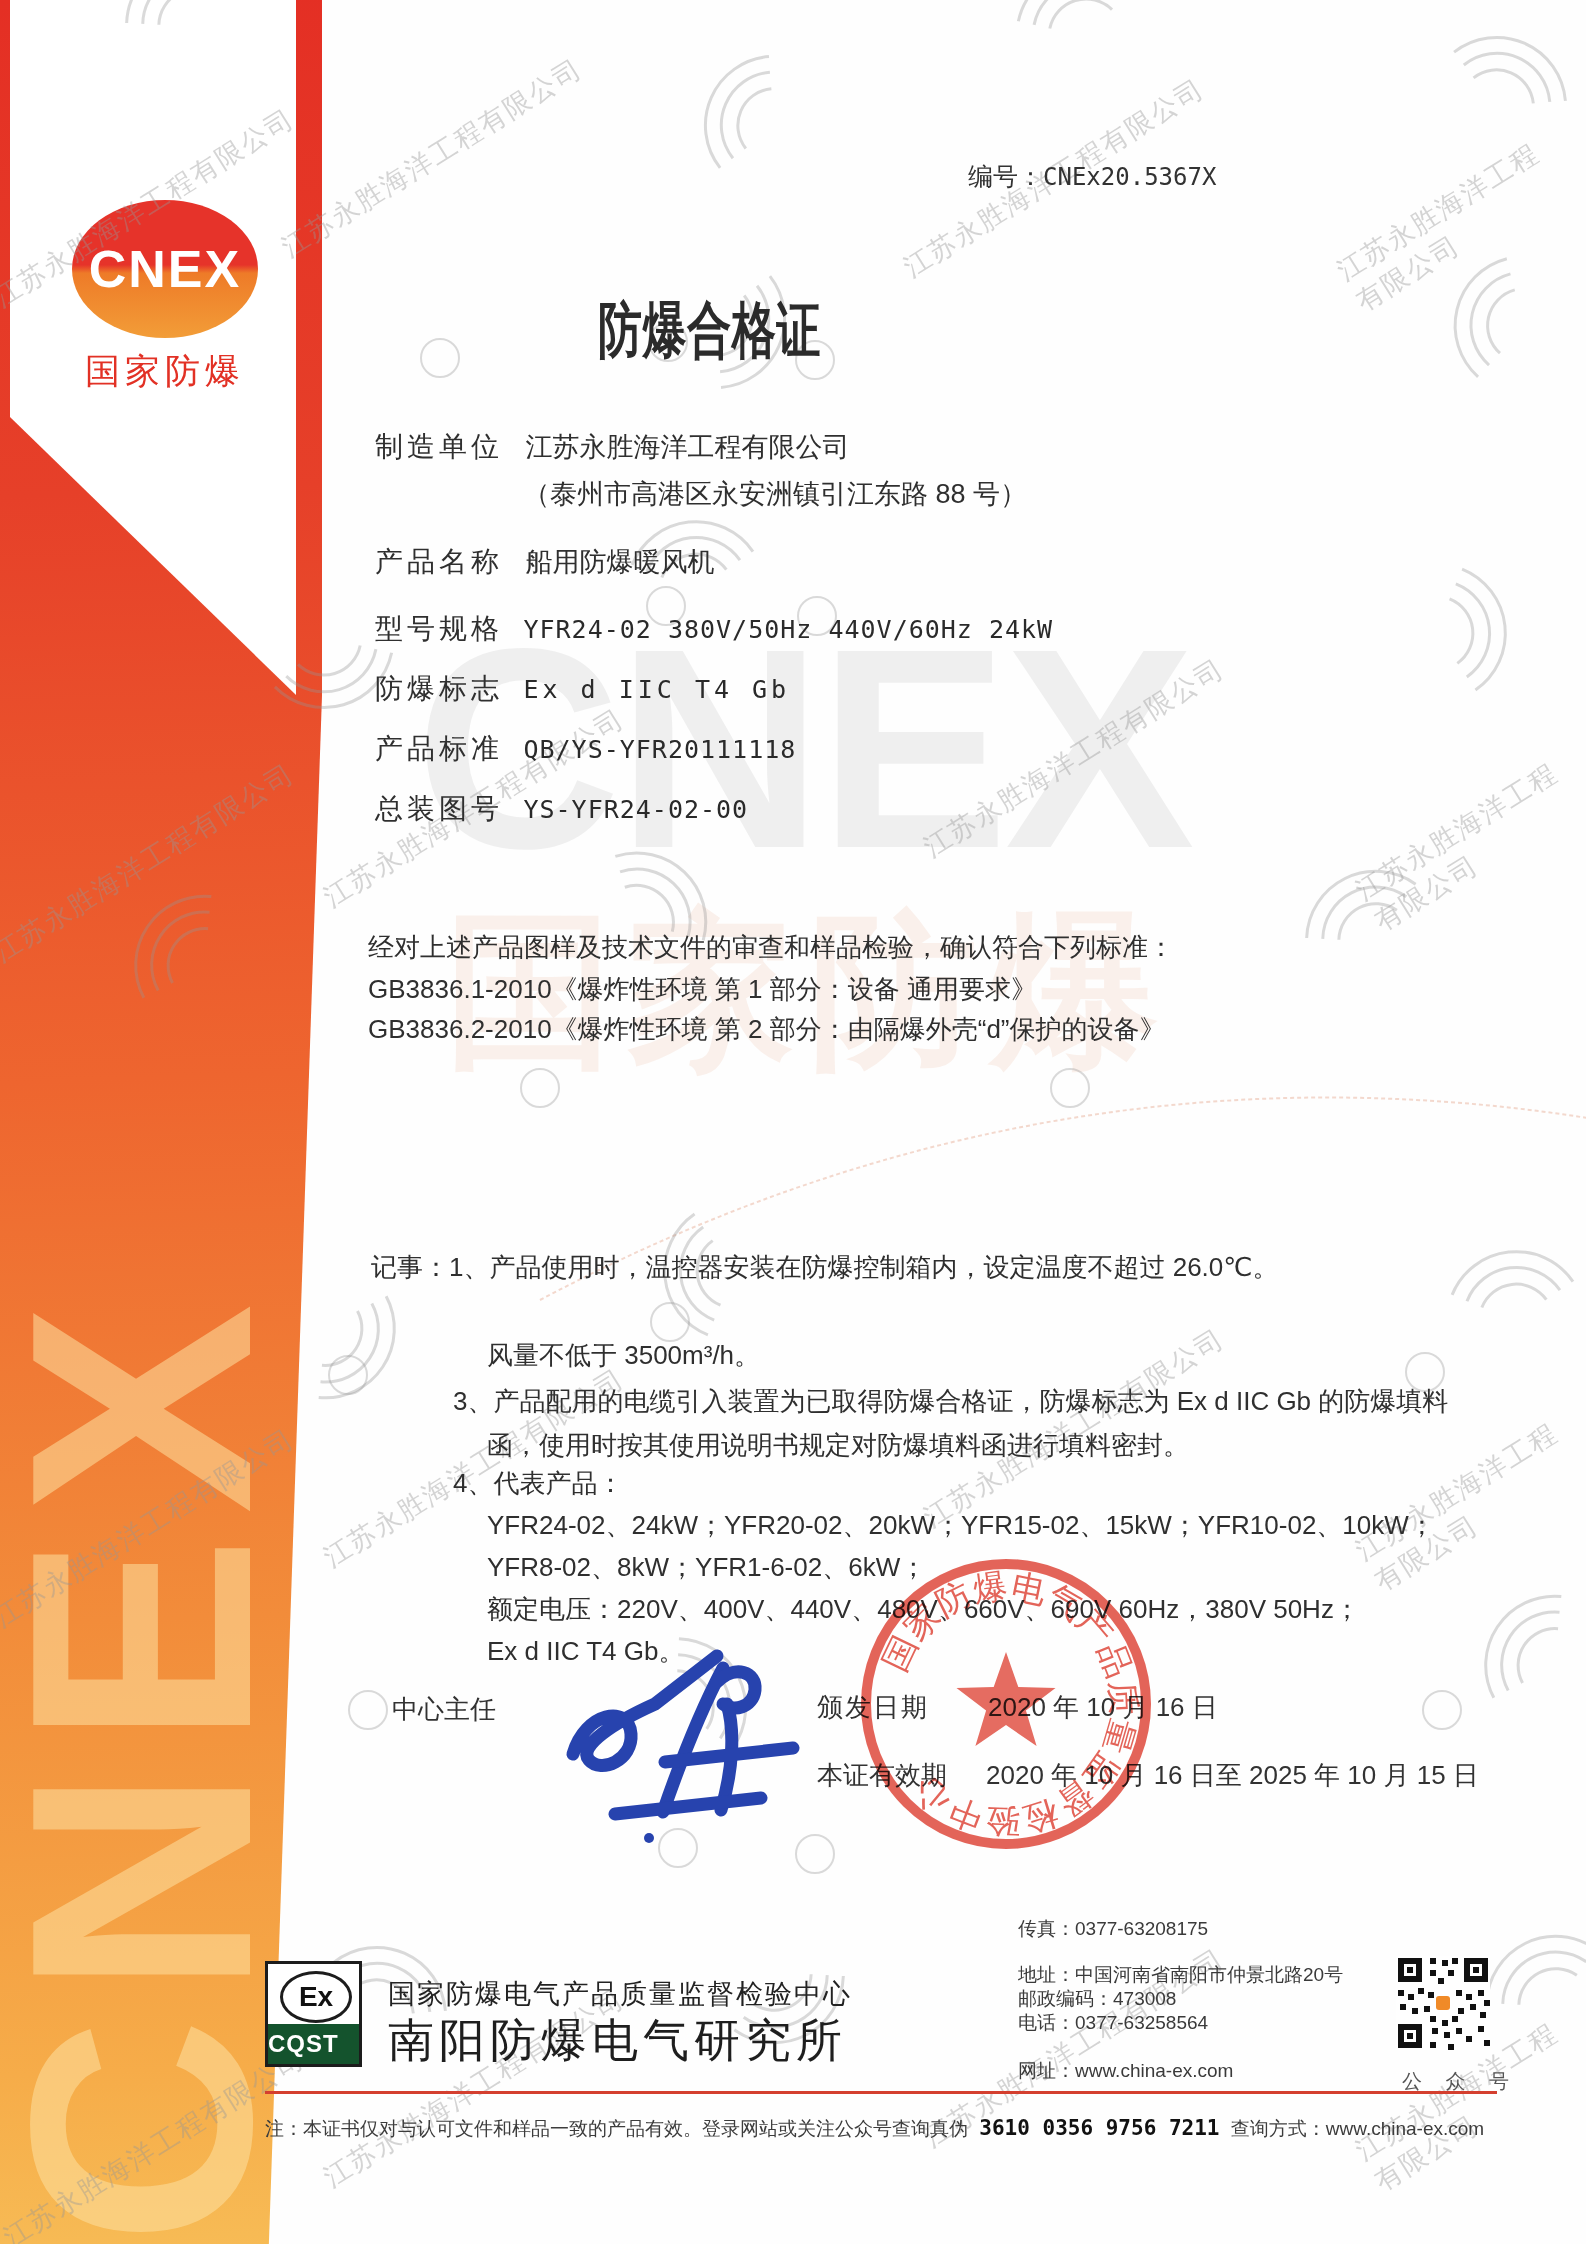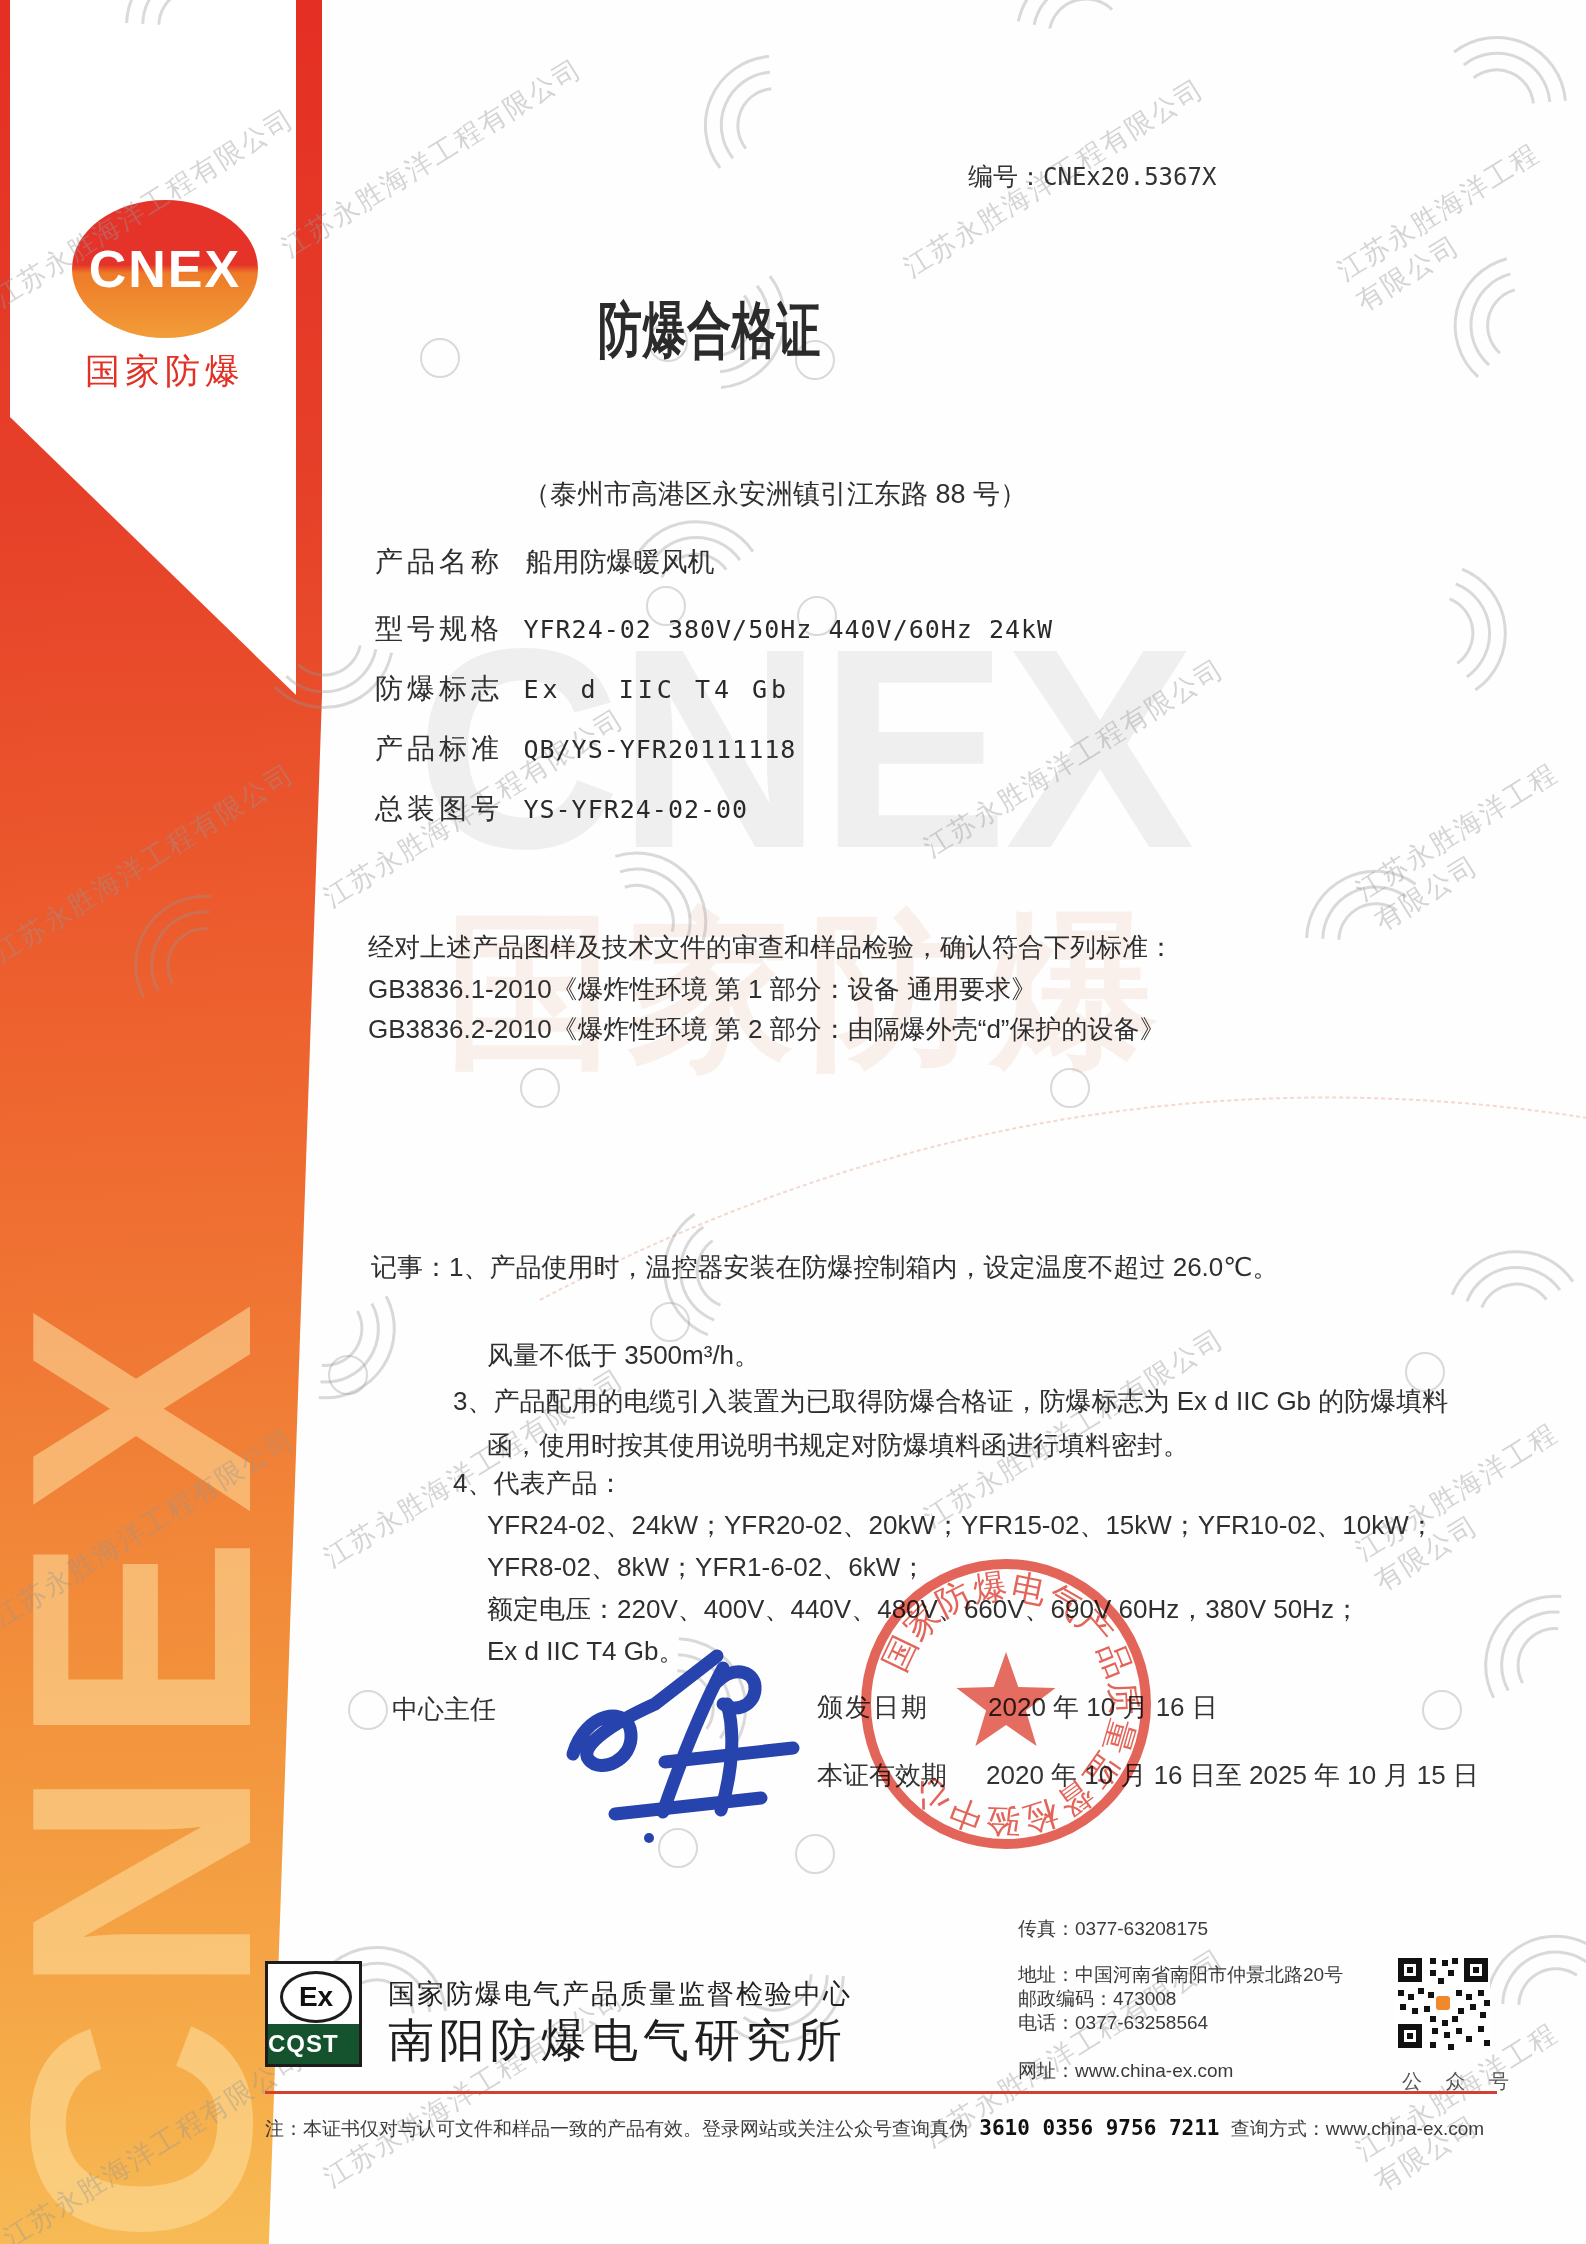--- a/index.html
+++ b/index.html
@@ -96,20 +96,24 @@
   <div id="wm-gjfb-big" class="cjk">国家防爆</div>
   <svg id="wm-arc" width="1586" height="2244">
     <path d="M 540 1300 Q 1050 1030 1600 1120" fill="none" stroke="rgba(216,120,80,.28)" stroke-width="2" stroke-dasharray="4 3"></path>
   </svg>
 
   <div class="abs t" style="left:968px;top:160px;">
     <span class="cjk" style="font-size:25px;">编号：</span><span class="mono" style="font-size:24px;">CNEx20.5367X</span>
   </div>
   <div class="abs t cjk" id="title">防爆合格证</div>
 
+  <div class="abs t" style="left:375px;top:428px;">
+    <span class="field-label cjk">制造单位</span>
+    <span class="field-value cjk" style="margin-left:18px;">江苏永胜海洋工程有限公司</span>
+  </div>
   <div class="abs t field-value cjk" style="left:523px;top:476px;">（泰州市高港区永安洲镇引江东路 88 号）</div>
 
   <div class="abs t" style="left:375px;top:543px;">
     <span class="field-label cjk">产品名称</span>
     <span class="field-value cjk" style="margin-left:18px;">船用防爆暖风机</span>
   </div>
 
   <div class="abs t" style="left:375px;top:610px;">
     <span class="field-label cjk">型号规格</span>
     <span class="field-value-mono mono" style="margin-left:16px;">YFR24-02  380V/50Hz  440V/60Hz  24kW</span>

